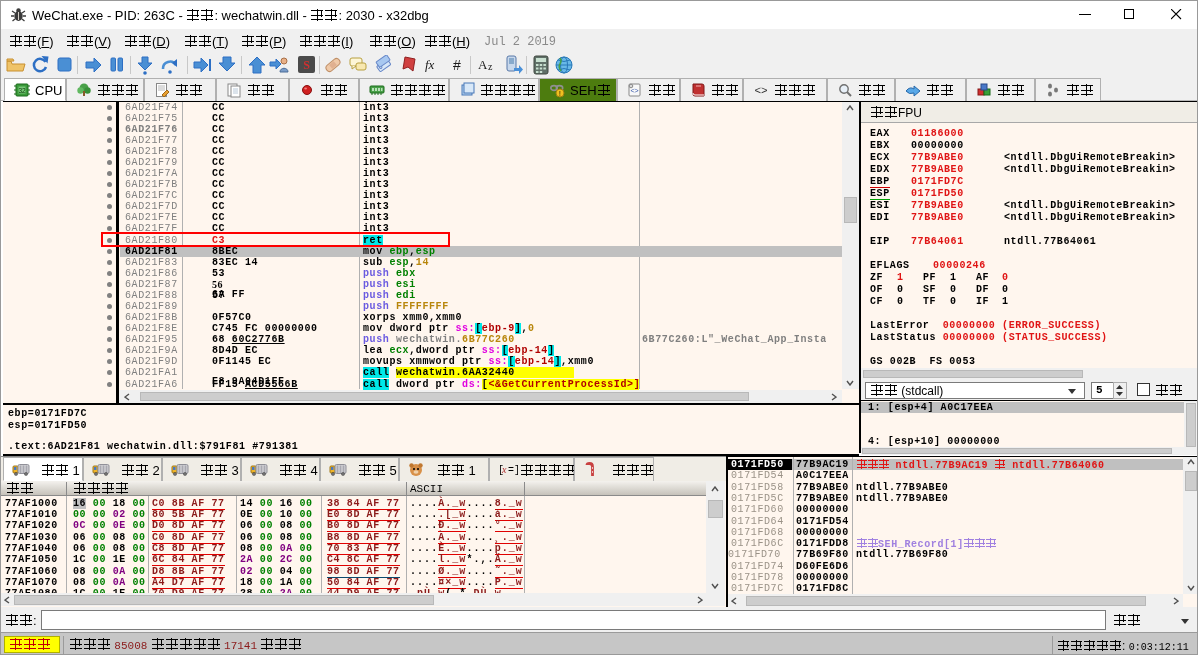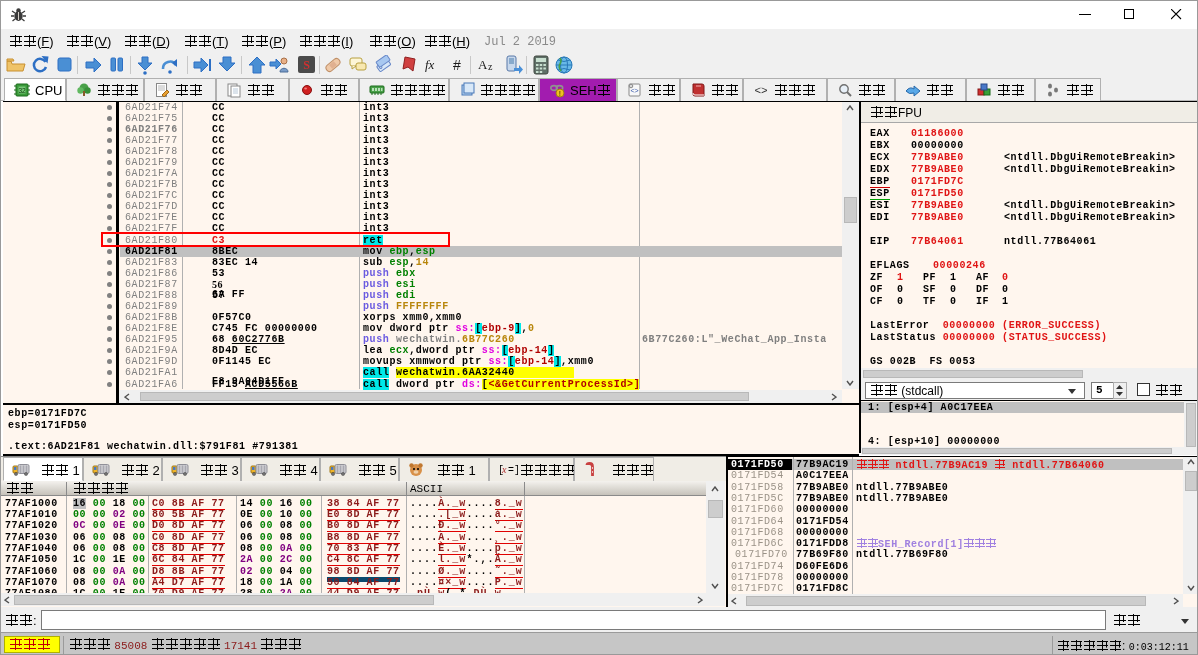--- a/index.html
+++ b/index.html
@@ -16,20 +16,21 @@
 .thumb{background:#cdcdcd;border:1px solid #b8b8b8}
 
 </style></head><body>
 <div class="a" style="left:0;top:0;width:1198px;height:28px;background:#fff">
 <svg class="a" style="left:9px;top:6px" width="17" height="16" viewBox="0 0 17 16">
 <ellipse cx="8.5" cy="9" rx="4.2" ry="5" fill="#3a3a3a"></ellipse>
       <circle cx="8.5" cy="3.4" r="2.2" fill="#3a3a3a"></circle>
 <path d="M2 4 L5 6 M15 4 L12 6 M1 9 L4 9 M16 9 L13 9 M2.5 14 L5 12 M14.5 14 L12 12" stroke="#3a3a3a" stroke-width="1.3" fill="none"></path>
 <line x1="8.5" y1="5" x2="8.5" y2="13" stroke="#fbf5ec" stroke-width="0.8"></line>
     </svg>
+<div class="a" style="left:31px;top:7px;font-size:13px;color:#000">WeChat.exe - PID: 263C - <i class="z"></i><i class="z"></i>: wechatwin.dll - <i class="z"></i><i class="z"></i>: 2030 - x32dbg</div>
 <div class="a" style="left:1078px;top:13px;width:12px;height:1px;background:#000"></div>
 <div class="a" style="left:1123px;top:8px;width:10px;height:10px;border:1px solid #000"></div>
 <svg class="a" style="left:1170px;top:8px" width="11" height="11">
       <path d="M0,0 L10,10 M10,0 L0,10" stroke="#000" stroke-width="1.1"></path>
     </svg>
 </div>
 <div class="a" style="left:0;top:28px;width:1198px;height:24px;background:#f0f0f0">
 <div class="a" style="left:8px;top:5px;font-size:13px"><i class="z"></i><i class="z"></i>(<u>F</u>)</div>
 <div class="a" style="left:65px;top:5px;font-size:13px"><i class="z"></i><i class="z"></i>(<u>V</u>)</div>
 <div class="a" style="left:123px;top:5px;font-size:13px"><i class="z"></i><i class="z"></i>(<u>D</u>)</div>
@@ -229,21 +230,21 @@
       </svg></span>
     <span class="a" style="left:30px;top:4px;font-size:13px;white-space:nowrap"><i class="z"></i><i class="z"></i><i class="z"></i><i class="z"></i></span>
   </div>
 <div class="a" style="left:448px;top:77px;width:90px;height:23px;background:#f0f0f0;border:1px solid #b0b0b0;border-bottom:none;z-index:2">
     <span class="a" style="left:9px;top:3px"><svg width="16" height="16">
         <rect x="3" y="3" width="10" height="10" fill="#b8d4f0" stroke="#4878b8"></rect>
         <rect x="5" y="1" width="10" height="10" fill="#d8e8f8" stroke="#4878b8"></rect>
       </svg></span>
     <span class="a" style="left:30px;top:4px;font-size:13px;white-space:nowrap"><i class="z"></i><i class="z"></i><i class="z"></i><i class="z"></i></span>
   </div>
-<div class="a" style="left:538px;top:77px;width:78px;height:23px;background:#a21caf;border:1px solid #b0b0b0;border-bottom:none;z-index:2">
+<div class="a" style="left:538px;top:77px;width:78px;height:23px;background:#4d7c0f;border:1px solid #b0b0b0;border-bottom:none;z-index:2">
     <span class="a" style="left:9px;top:3px"><svg width="16" height="16">
         <g fill="none" stroke="#909090" stroke-width="1.6">
           <ellipse cx="5" cy="6" rx="3.2" ry="2.4"></ellipse>
           <ellipse cx="10.5" cy="6" rx="3.2" ry="2.4"></ellipse>
         </g>
         <circle cx="11" cy="11" r="4" fill="#f0c020" stroke="#a08010"></circle>
         <text x="11" y="13.5" font-size="6.5" text-anchor="middle" fill="#000">!</text>
       </svg></span>
     <span class="a" style="left:30px;top:4px;font-size:13px;white-space:nowrap">SEH<i class="z"></i></span>
   </div>
@@ -672,21 +673,21 @@
 <div class="a mono" style="left:4px;top:73.2px">77AF1050</div>
 <div class="a mono" style="left:72px;top:73.2px"><span style="color:#000;">1C</span> <span style="color:#008000;">00</span> <span style="color:#000;">1E</span> <span style="color:#008000;">00</span></div>
 <div class="a mono" style="left:151px;top:73.2px"><span style="color:#8b1a1a;border-bottom:1px solid #e00000">6C 84 AF 77</span></div>
 <div class="a mono" style="left:239px;top:73.2px"><span style="color:#800080;">2A</span> <span style="color:#008000;">00</span> <span style="color:#800080;">2C</span> <span style="color:#008000;">00</span></div>
 <div class="a mono" style="left:326px;top:73.2px"><span style="color:#8b1a1a;border-bottom:1px solid #e00000">C4 8C AF 77</span></div>
 <div class="a mono" style="left:409px;top:73.2px;letter-spacing:1.05px">....<span style="color:#8b1a1a;border-bottom:1px solid #e00000">l._w</span>*.,.<span style="color:#8b1a1a;border-bottom:1px solid #e00000">Ä._w</span></div>
 <div class="a mono" style="left:4px;top:84.6px">77AF1060</div>
 <div class="a mono" style="left:72px;top:84.6px"><span style="color:#000;">08</span> <span style="color:#008000;">00</span> <span style="color:#800080;">0A</span> <span style="color:#008000;">00</span></div>
 <div class="a mono" style="left:151px;top:84.6px"><span style="color:#8b1a1a;border-bottom:1px solid #e00000">D8 8B AF 77</span></div>
 <div class="a mono" style="left:239px;top:84.6px"><span style="color:#800080;">02</span> <span style="color:#008000;">00</span> <span style="color:#000;">04</span> <span style="color:#008000;">00</span></div>
-<div class="a mono" style="left:326px;top:84.6px"><span style="color:#8b1a1a;border-bottom:5px solid #0c4a6e">98 8D AF 77</span></div>
+<div class="a mono" style="left:326px;top:84.6px"><span style="color:#8b1a1a;border-bottom:1px solid #0c4a6e">98 8D AF 77</span></div>
 <div class="a mono" style="left:409px;top:84.6px;letter-spacing:1.05px">....<span style="color:#8b1a1a;border-bottom:1px solid #e00000">Ø._w</span>....<span style="color:#8b1a1a;border-bottom:1px solid #e00000">˜._w</span></div>
 <div class="a mono" style="left:4px;top:96.0px">77AF1070</div>
 <div class="a mono" style="left:72px;top:96.0px"><span style="color:#000;">08</span> <span style="color:#008000;">00</span> <span style="color:#800080;">0A</span> <span style="color:#008000;">00</span></div>
 <div class="a mono" style="left:151px;top:96.0px"><span style="color:#8b1a1a;border-bottom:1px solid #e00000">A4 D7 AF 77</span></div>
 <div class="a mono" style="left:239px;top:96.0px"><span style="color:#000;">18</span> <span style="color:#008000;">00</span> <span style="color:#000;">1A</span> <span style="color:#008000;">00</span></div>
 <div class="a mono" style="left:326px;top:96.0px"><span style="color:#8b1a1a;border-bottom:1px solid #e00000">50 84 AF 77</span></div>
 <div class="a mono" style="left:409px;top:96.0px;letter-spacing:1.05px">....<span style="color:#8b1a1a;border-bottom:1px solid #e00000">¤×_w</span>....<span style="color:#8b1a1a;border-bottom:1px solid #e00000">P._w</span></div>
 <div class="a mono" style="left:4px;top:107.3px">77AF1080</div>
 <div class="a mono" style="left:72px;top:107.3px"><span style="color:#000;">1C</span> <span style="color:#008000;">00</span> <span style="color:#000;">1E</span> <span style="color:#008000;">00</span></div>
 <div class="a mono" style="left:151px;top:107.3px"><span style="color:#8b1a1a;border-bottom:1px solid #e00000">70 D9 AF 77</span></div>
@@ -727,21 +728,21 @@
 <div class="a mono" style="left:128px;top:35.9px">ntdll.77B9ABE0</div>
 <div class="a mono" style="left:3px;top:47.2px;color:#9a9287;font-weight:normal">0171FD60</div>
 <div class="a mono" style="left:68px;top:47.2px">00000000</div>
 <div class="a mono" style="left:3px;top:58.5px;color:#9a9287;font-weight:normal">0171FD64</div>
 <div class="a mono" style="left:68px;top:58.5px">0171FD54</div>
 <div class="a mono" style="left:3px;top:69.8px;color:#9a9287;font-weight:normal">0171FD68</div>
 <div class="a mono" style="left:68px;top:69.8px">00000000</div>
 <div class="a mono" style="left:3px;top:81.1px;color:#9a9287;font-weight:normal">0171FD6C</div>
 <div class="a mono" style="left:68px;top:81.1px">0171FDD8</div>
 <div class="a mono" style="left:128px;top:81.1px;color:#a080e0"><i class="z" style="--c:#a080e0;width:10px;height:10px;"></i><i class="z" style="--c:#a080e0;width:10px;height:10px;"></i>SEH_Record[1]<i class="z" style="--c:#a080e0;width:10px;height:10px;"></i><i class="z" style="--c:#a080e0;width:10px;height:10px;"></i><i class="z" style="--c:#a080e0;width:10px;height:10px;"></i></div>
-<div class="a mono" style="left:7px;top:92.4px;color:#9a9287;font-weight:normal">0171FD70</div>
+<div class="a mono" style="left:0;top:92.4px;color:#9a9287;font-weight:normal">0171FD70</div>
 <div class="a mono" style="left:68px;top:92.4px">77B69F80</div>
 <div class="a mono" style="left:128px;top:92.4px">ntdll.77B69F80</div>
 <div class="a mono" style="left:3px;top:103.7px;color:#9a9287;font-weight:normal">0171FD74</div>
 <div class="a mono" style="left:68px;top:103.7px">D60FE6D6</div>
 <div class="a mono" style="left:3px;top:115.0px;color:#9a9287;font-weight:normal">0171FD78</div>
 <div class="a mono" style="left:68px;top:115.0px">00000000</div>
 <div class="a mono" style="left:3px;top:126.3px;color:#9a9287;font-weight:normal">0171FD7C</div>
 <div class="a mono" style="left:68px;top:126.3px">0171FD8C</div>
 <div class="a" style="left:128px;top:138px;width:200px;height:3px;overflow:hidden"></div>
 <div class="a" style="left:65px;top:0;width:1px;height:137px;background:#b0b0b0"></div>

